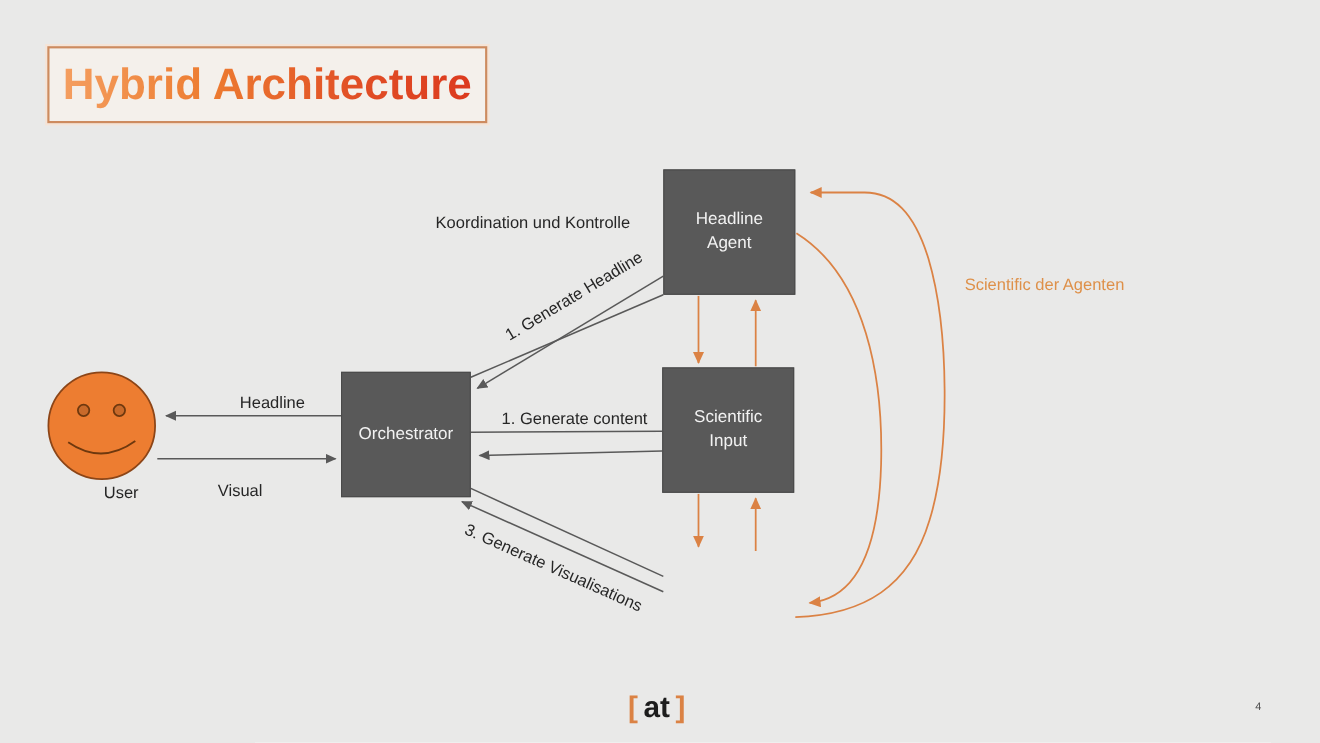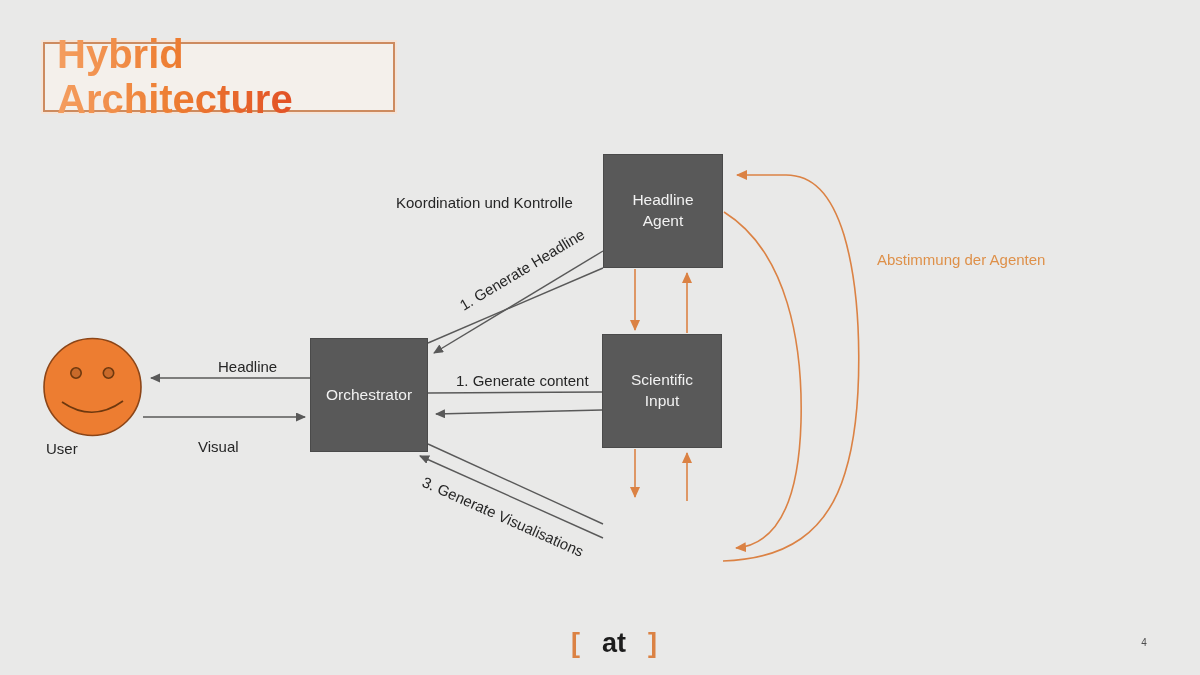--- a/index.html
+++ b/index.html
@@ -4,21 +4,21 @@
 <style>
   html,body{margin:0;padding:0;}
   body{font-family:"Liberation Sans","DejaVu Sans",sans-serif;}
   .slide{
     position:relative;
     width:1200px;height:675px;
     background:var(--background,#E9E9E8);
     overflow:hidden;
   }
   .title-box{
-    position:absolute;left:43px;top:42px;width:352px;height:70px;
+    position:absolute;left:43px;top:42px;width:400px;height:70px;
     box-sizing:border-box;
     background:var(--title-box-bg,#F4F0EB);
     border:2px solid var(--title-box-border,#CD8B5F);
     box-shadow:0 0 0 2px rgba(246,227,213,.9);
     display:flex;align-items:center;padding-left:12px;
   }
   .title{
     margin:0;font-size:40px;font-weight:bold;letter-spacing:0px;
     color:#ED6B2F;
   }
@@ -46,21 +46,21 @@
   .lbl{
     position:absolute;font-size:15px;color:#262626;white-space:nowrap;
   }
   .lbl.rot{text-align:center;}
   .lbl.orange{color:var(--label-orange,#DE9049);}
   .logo{
     position:absolute;left:571px;top:628px;
     font-size:27px;font-weight:bold;color:#1d1d1d;white-space:nowrap;
   }
   .logo .bracket{color:var(--accent-orange,#E8751E);font-weight:bold;}
-  .logo .logo-text{margin:0 22px;}
+  .logo .logo-text{margin:0 5px;}
   .page-number{
     position:absolute;left:1134px;top:637px;width:20px;text-align:center;
     font-size:10px;color:#4d4d4d;
   }
 </style>
 </head>
 <body>
 
 <div class="slide">
 
@@ -109,27 +109,27 @@
   <div class="node" style="left:603px;top:154px;width:120px;height:114px;">
     <span>Headline Agent</span>
   </div>
   <div class="node" style="left:310px;top:338px;width:118px;height:114px;">
     <span>Orchestrator</span>
   </div>
   <div class="node" style="left:602px;top:334px;width:120px;height:114px;">
     <span>Scientific Input</span>
   </div>
 
-  <div class="lbl" style="left:46px;top:440px;width:60px;text-align:left;">User</div>
+  <div class="lbl" style="left:66px;top:440px;width:60px;text-align:right;">User</div>
   <div class="lbl" style="left:218px;top:358px;">Headline</div>
   <div class="lbl" style="left:198px;top:438px;">Visual</div>
   <div class="lbl" style="left:396px;top:194px;">Koordination und Kontrolle</div>
   <div class="lbl rot" style="left:437px;top:261px;width:170px;transform:rotate(-31deg);">1. Generate Headline</div>
   <div class="lbl" style="left:456px;top:372px;">1. Generate content</div>
   <div class="lbl rot" style="left:412px;top:508px;width:182px;transform:rotate(24deg);">3. Generate Visualisations</div>
-  <div class="lbl orange" style="left:877px;top:251px;">Abstimmung der Agenten</div>
+  <div class="lbl orange" style="left:877px;top:251px;">Scientific der Agenten</div>
 
   <div class="logo">
     <span class="bracket">[</span><span class="logo-text">at</span><span class="bracket">]</span>
   </div>
   <div class="page-number">4</div>
 
 </div>
 
 </body></html>

